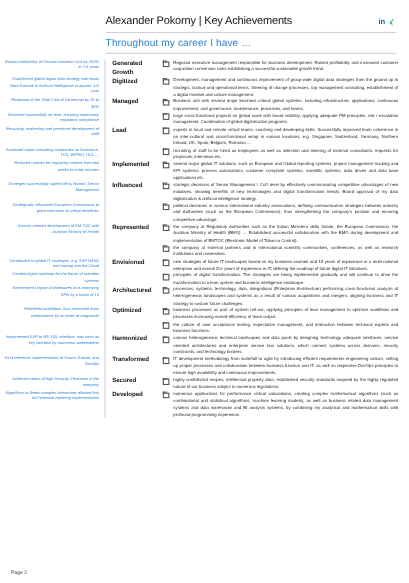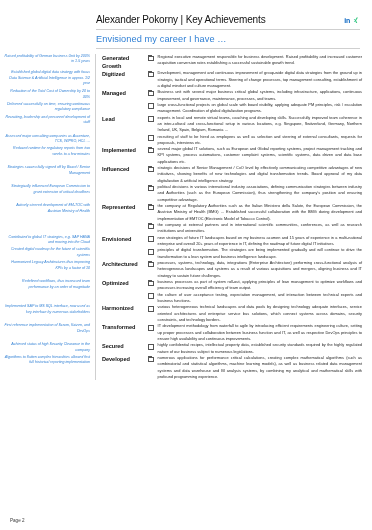--- a/index.html
+++ b/index.html
@@ -169,21 +169,21 @@
         <span class="li-icon">in</span>
         <span class="x-icon">
           <svg width="7" height="7" viewBox="0 0 10 10" aria-hidden="true">
             <path d="M1 3.2 L3.1 5.0 L1.1 6.9 L2.6 6.9 L4.3 5.2 L2.8 3.2 Z" fill="#12b886"></path>
             <path d="M5.2 0.6 L7.1 0.6 L4.4 5.1 L6.1 8.4 L4.4 8.4 L2.9 5.1 Z" fill="#34c77b"></path>
           </svg>
         </span>
       </div>
     </div>
     <div class="rule"></div>
-    <div class="subtitle">Envisioned my career I have …</div>
+    <div class="subtitle">Throughout my career I have …</div>
     <div class="subrule"></div>
   </div>
 
   <div class="content" id="rows-host">
       <div class="row">
         <div class="col-margin">
           <div class="note">Raised profitability of German business Unit by 200% in 1.5 years</div>
         </div>
         <div class="col-key">Generated<br>Growth</div>
         <div class="col-body">

